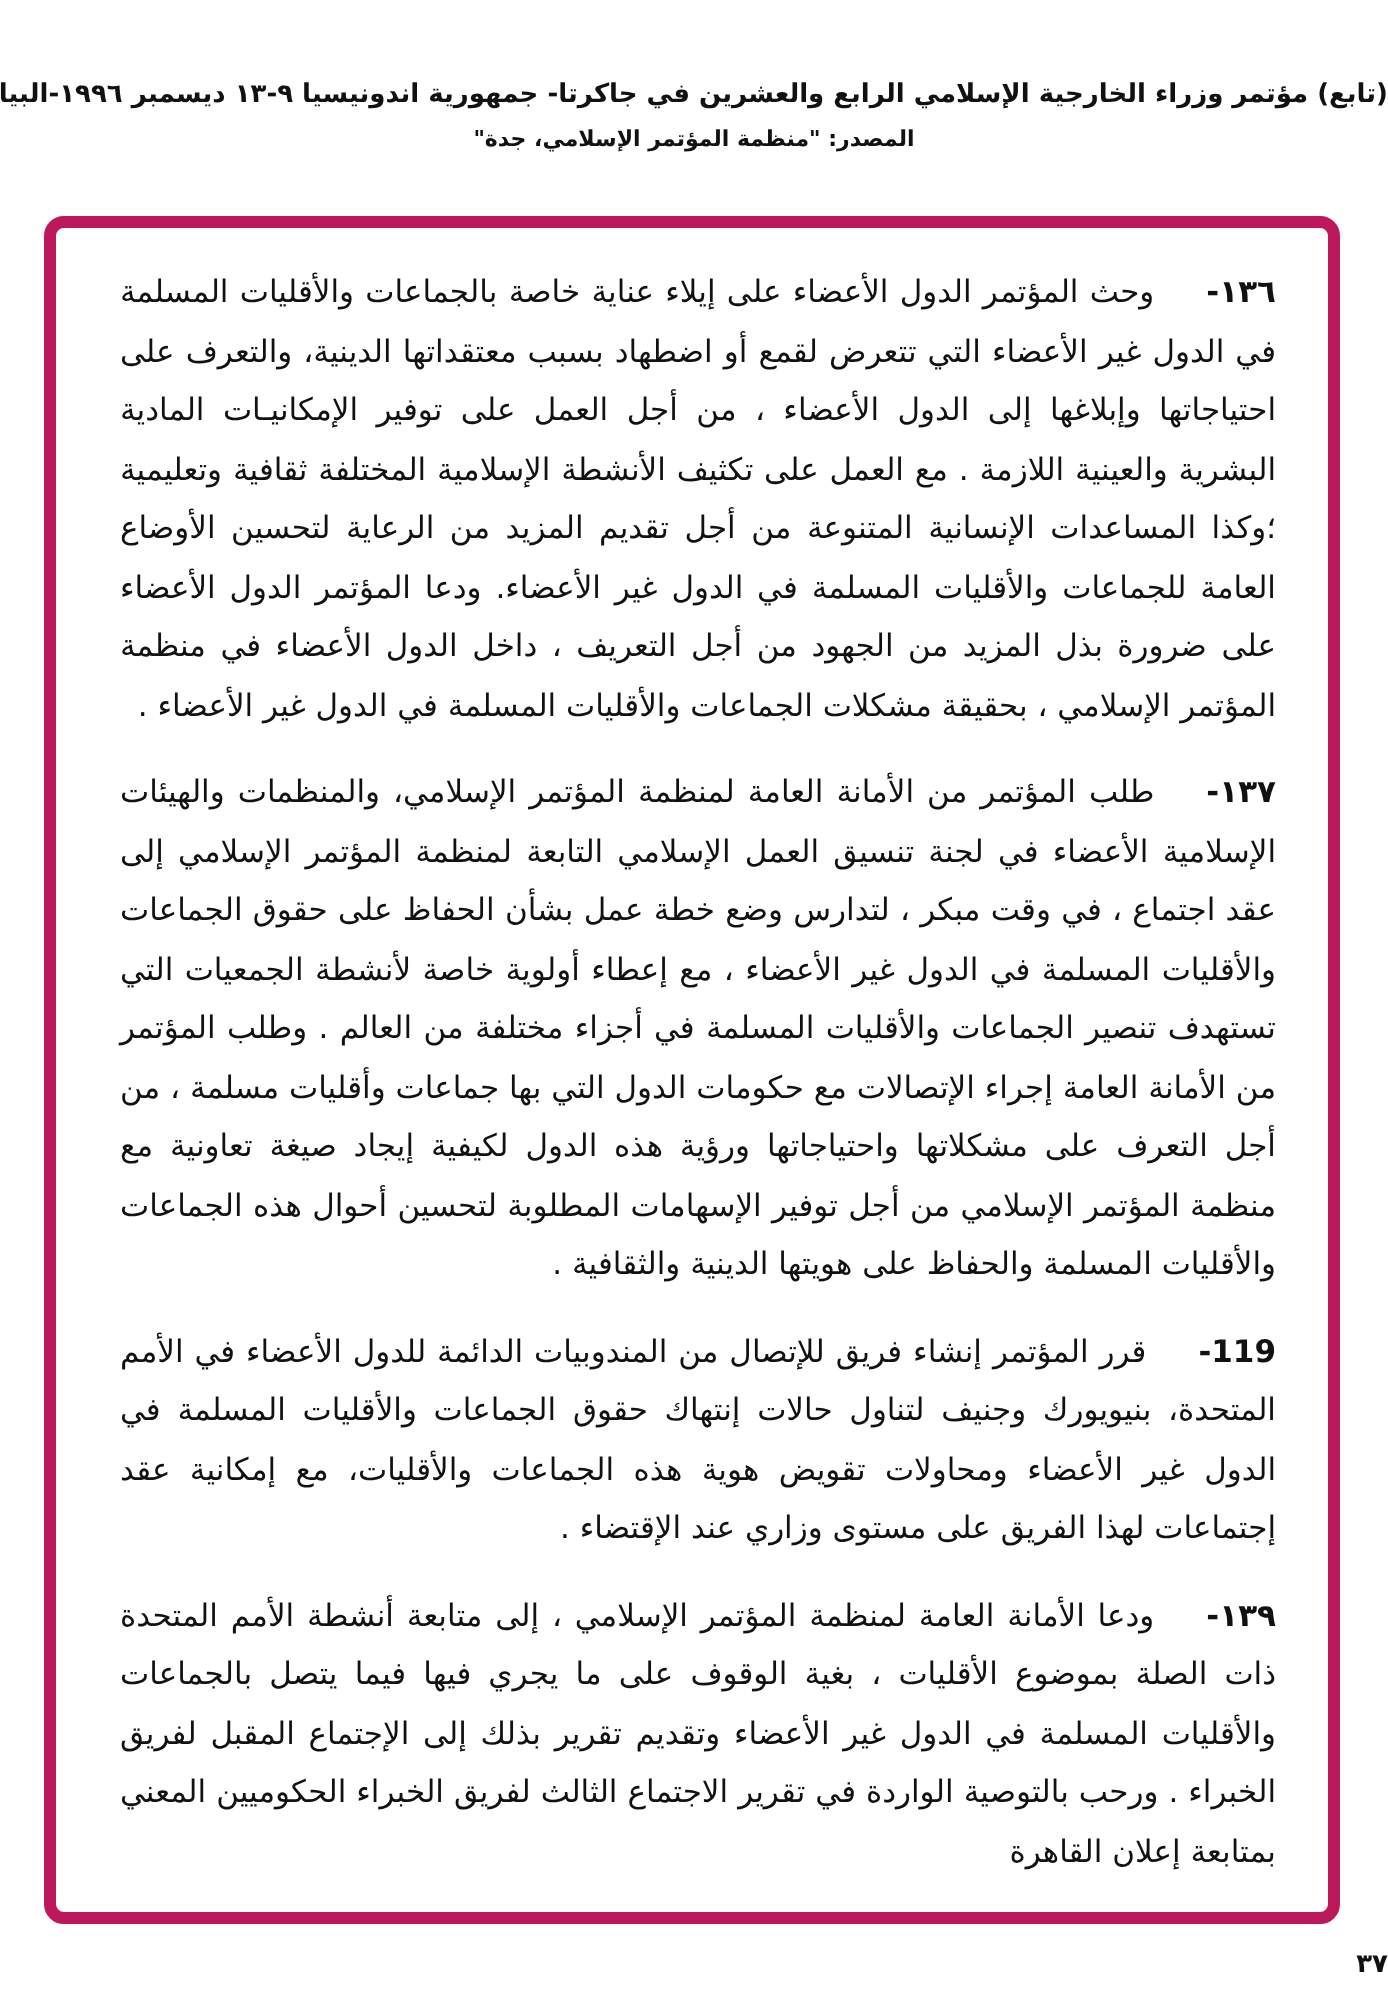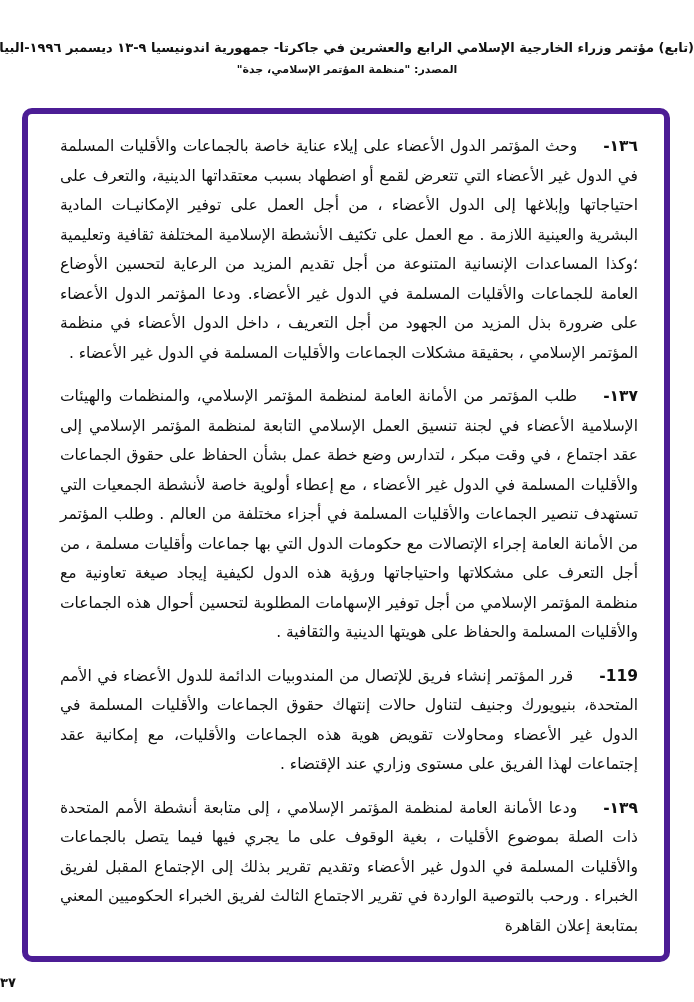--- a/index.html
+++ b/index.html
@@ -37,21 +37,21 @@
     line-height: 18px;
     margin-top: 3px;
   }
   .content-frame {
     position: absolute;
     left: 22px;
     top: 108px;
     width: 648px;
     height: 854px;
     box-sizing: border-box;
-    border: 6px solid #4c1d95;
+    border: 6px solid #be185d;
     border-radius: 10px;
     padding: 18px 26px 4px 32px;
     overflow: hidden;
   }
   .body-text p {
     margin: 0 0 14px 0;
     font-size: 15.5px;
     line-height: 29.5px;
     text-align: justify;
     text-align-last: right;
@@ -60,21 +60,21 @@
   .para-num {
     font-weight: bold;
     margin-left: 26px;
     white-space: nowrap;
   }
   .page-number {
     position: absolute;
     bottom: 12px;
     left: 0;
     right: 0;
-    text-align: left;
+    text-align: right;
     font-size: 13px;
     font-weight: bold;
   }
 </style>
 </head>
 <body>
 
 <div id="page">
 
   <div class="header">

